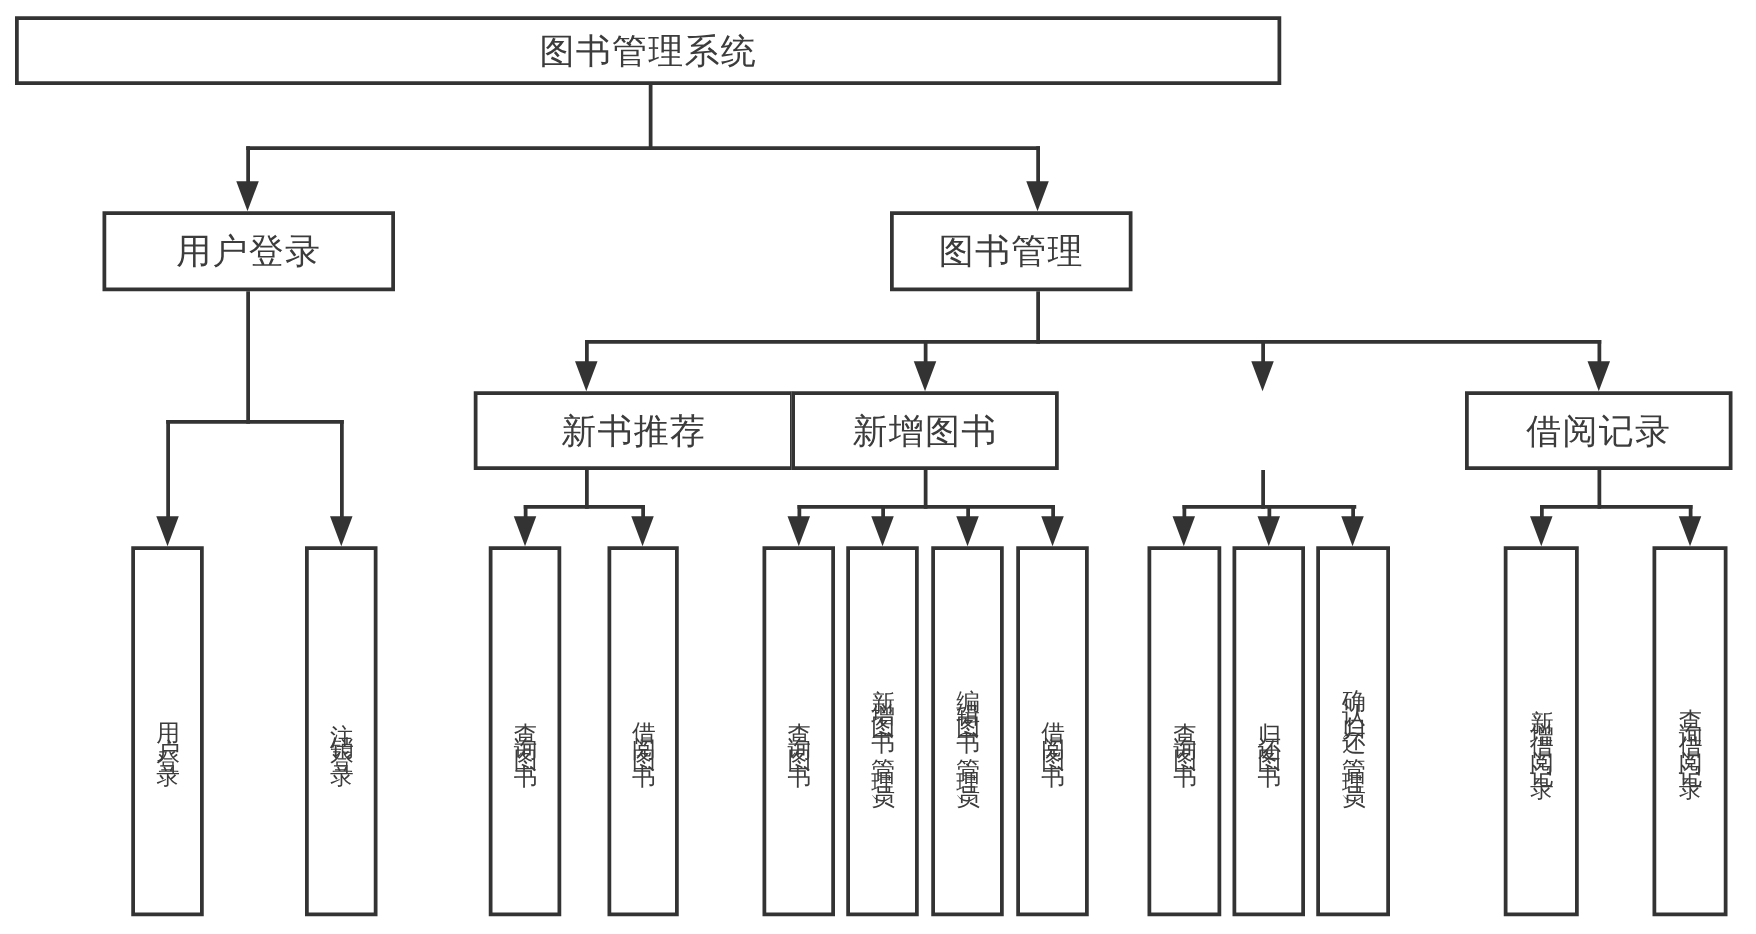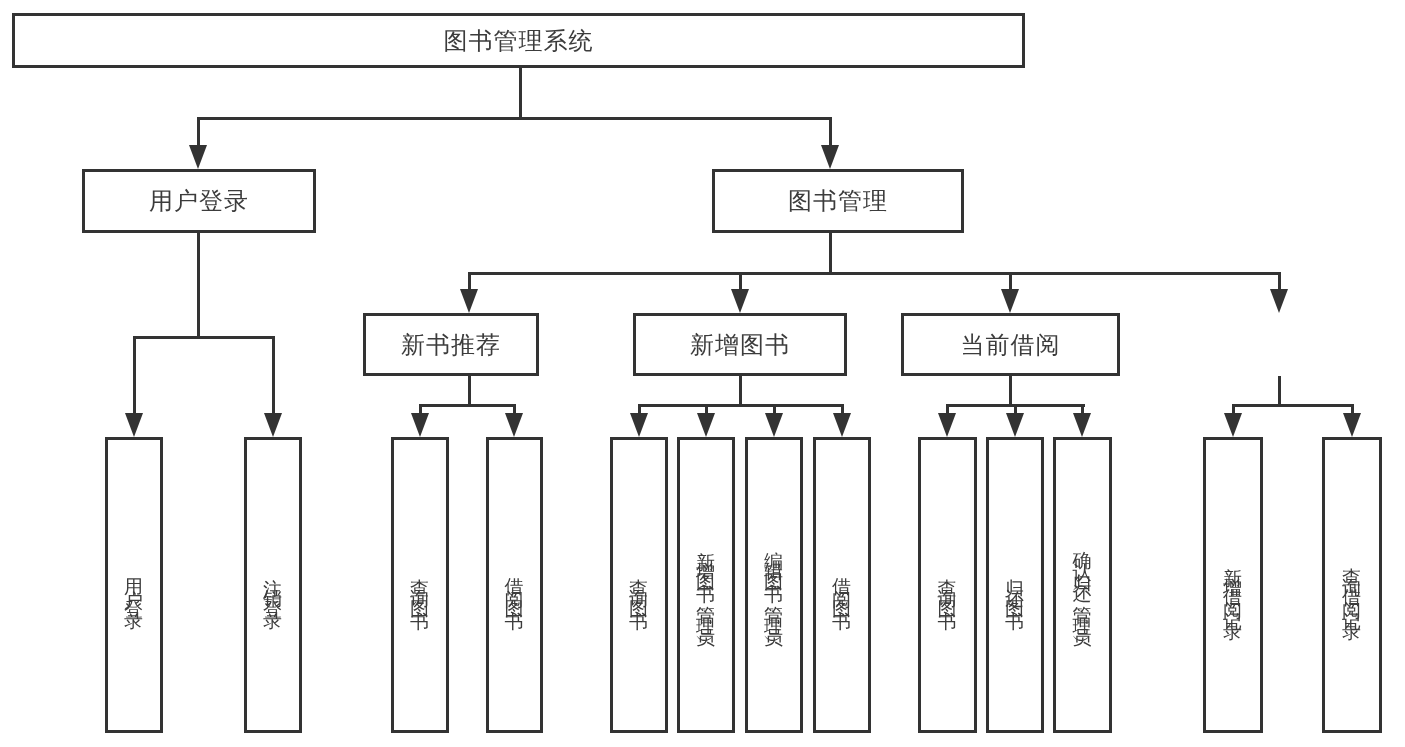--- a/index.html
+++ b/index.html
@@ -23,21 +23,21 @@
   .box {
     position: absolute;
     border: 3px solid var(--line);
     background: var(--background);
     display: flex;
     align-items: center;
     justify-content: center;
     color: var(--text);
   }
   .box.h span {
-    font-size: 24px;
+    font-size: 28px;
     letter-spacing: 1px;
     white-space: nowrap;
   }
   .box.v span {
     writing-mode: vertical-rl;
     text-orientation: mixed;
     font-size: 19px;
     letter-spacing: 11px;
     line-height: 1;
     white-space: nowrap;
@@ -66,32 +66,32 @@
 
 <div class="canvas">
 
   <div class="box h" style="left:12px;top:13px;width:1013px;height:55px">
     <span>图书管理系统</span>
   </div>
 
   <div class="box h" style="left:82px;top:169px;width:234px;height:64px">
     <span>用户登录</span>
   </div>
-  <div class="box h" style="left:712px;top:169px;width:252px;height:64px">
+  <div class="box h" style="left:712px;top:169px;width:194px;height:64px">
     <span>图书管理</span>
   </div>
 
-  <div class="box h" style="left:363px;top:313px;width:176px;height:63px">
+  <div class="box h" style="left:379px;top:313px;width:256px;height:63px">
     <span>新书推荐</span>
   </div>
   <div class="box h" style="left:633px;top:313px;width:214px;height:63px">
     <span>新增图书</span>
   </div>
-  <div class="box h" style="left:901px;top:313px;width:219px;height:63px">
-    <span>当前借阅</span>
+  <div class="box h" style="left:1172px;top:313px;width:214px;height:63px">
+    <span>借阅记录</span>
   </div>
 
   <div class="box v" style="left:105px;top:437px;width:58px;height:296px">
     <span>用户登录</span>
   </div>
   <div class="box v" style="left:244px;top:437px;width:58px;height:296px">
     <span>注销登录</span>
   </div>
 
   <div class="box v" style="left:391px;top:437px;width:58px;height:296px">

